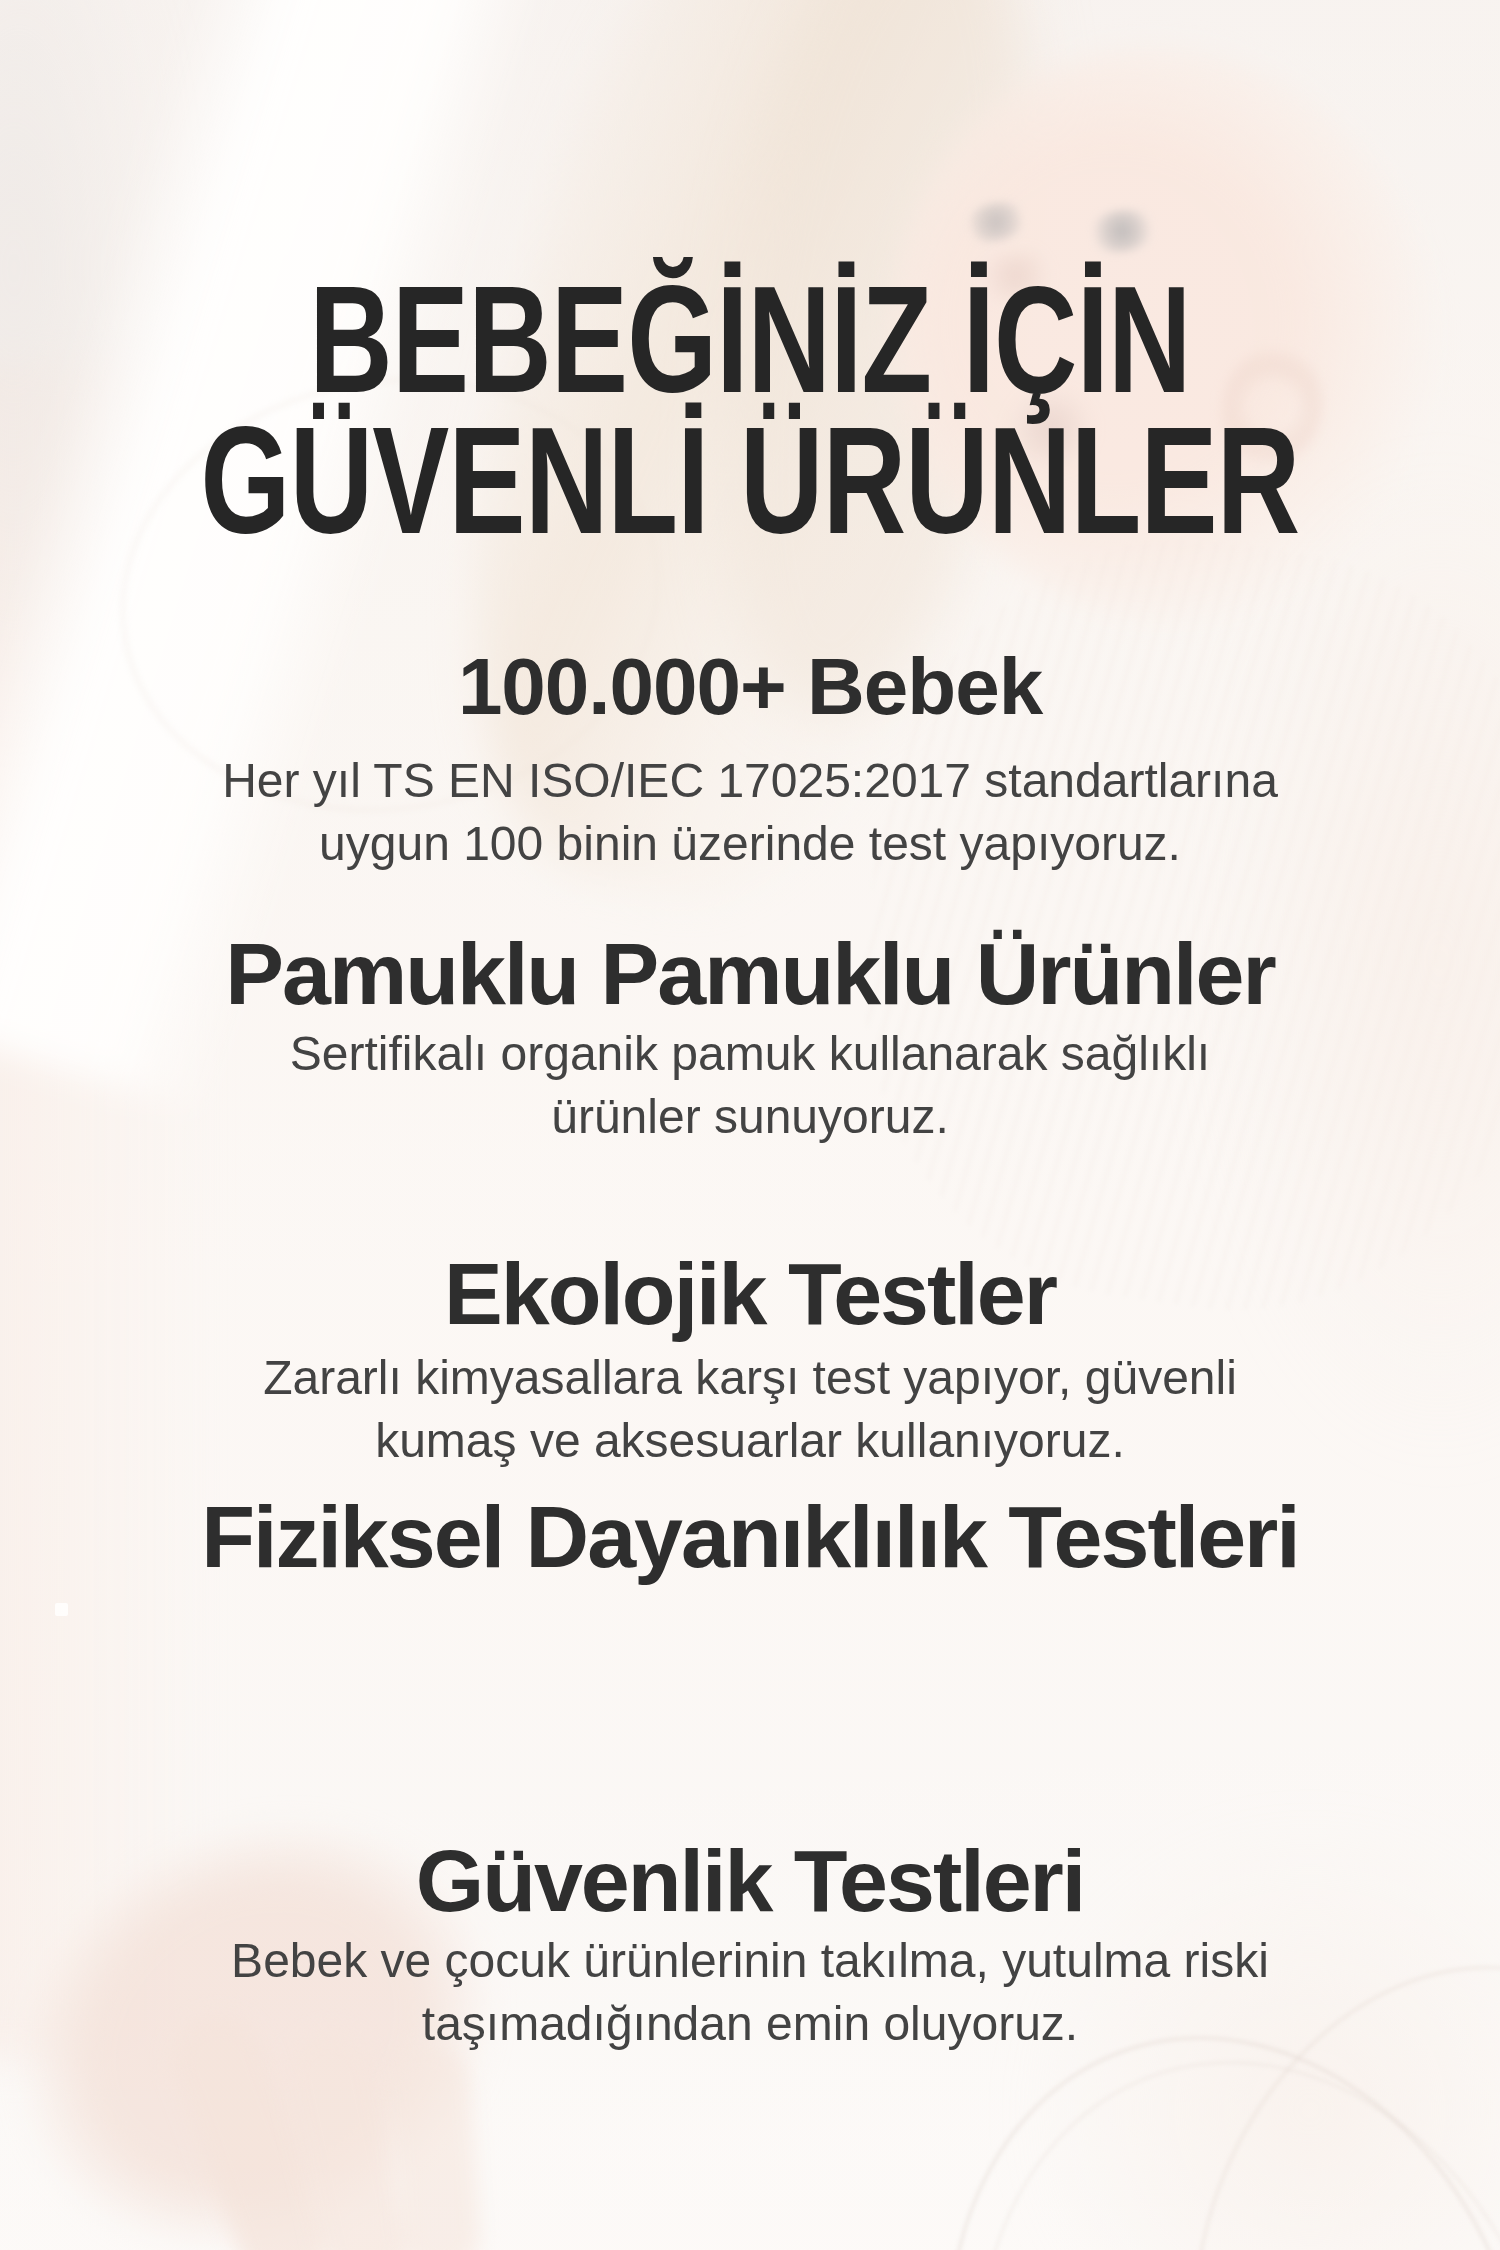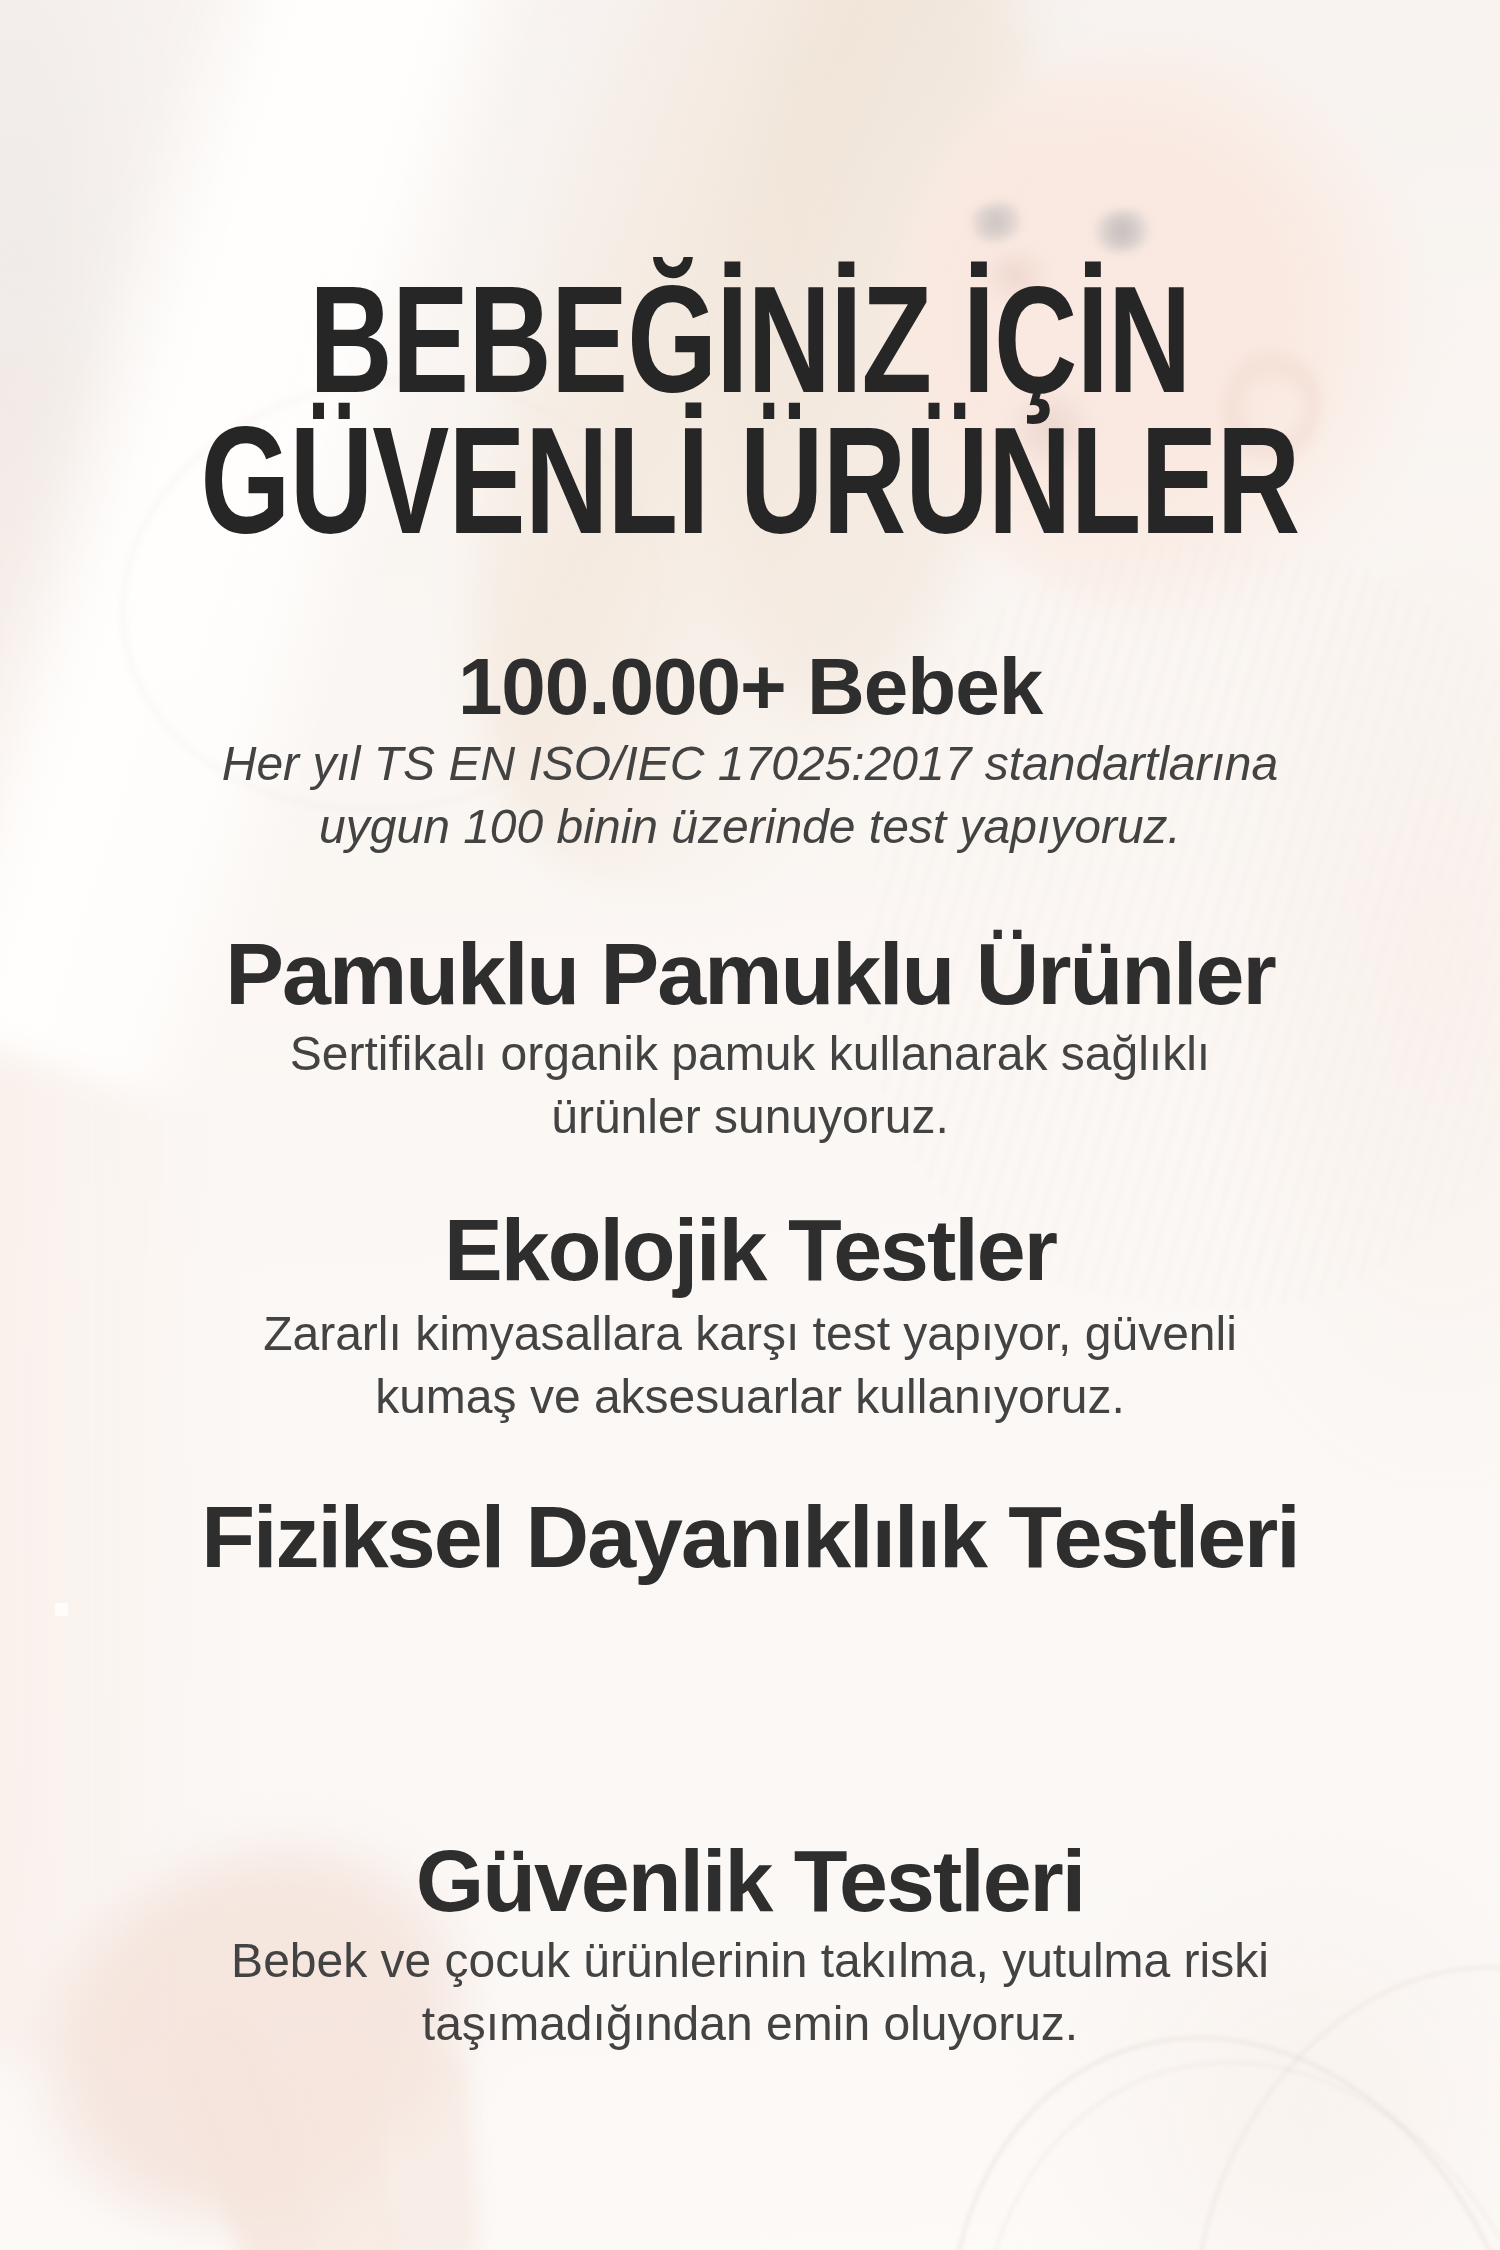--- a/index.html
+++ b/index.html
@@ -181,23 +181,23 @@
   }
   .section .sec-body{
     margin-top:4px;
     font-size:48px;line-height:63px;
     letter-spacing:0;
     color:var(--body-color);
     white-space:nowrap;
   }
   .sec-0{top:647px;}
   .sec-0 h2{font-size:80px;letter-spacing:-1px;}
-  .sec-0 .sec-body{margin-top:5px;font-style:italic;}
+  .sec-0 .sec-body{margin-top:22px;}
   .sec-1{top:930px;}
-  .sec-2{top:1206px;}
+  .sec-2{top:1250px;}
   .sec-2 .sec-body{margin-top:8px;}
   .sec-3{top:1493px;}
   .sec-4{top:1837px;}
 </style>
 </head>
 <body>
 
 <div class="canvas">
 
   <div class="bg">

